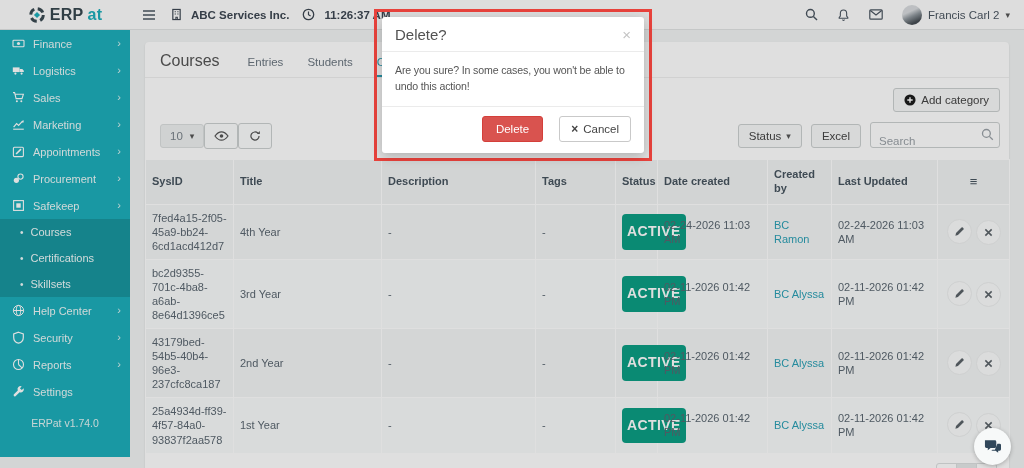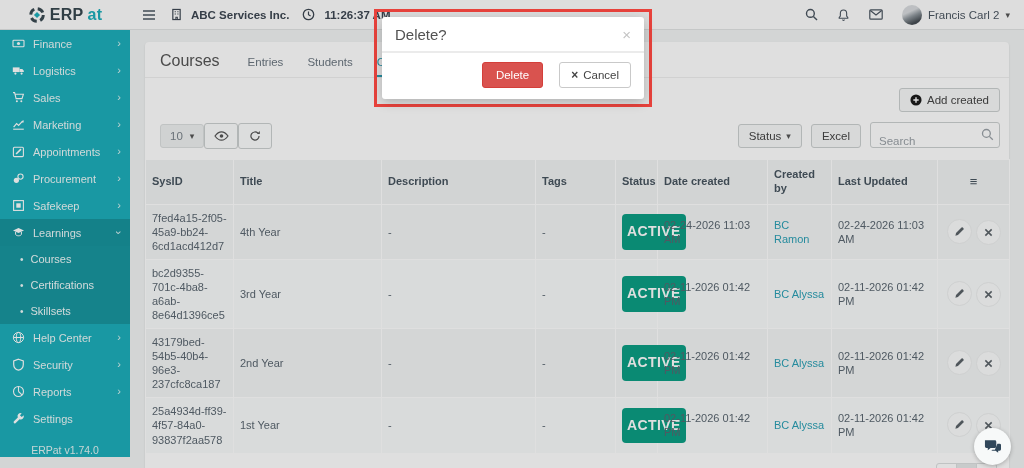--- a/index.html
+++ b/index.html
@@ -240,30 +240,20 @@
     <div class="side-item">
       <span class="sicon">
           <svg width="13" height="13" viewBox="0 0 13 13">
             <rect x="1.6" y="1.6" width="9.8" height="9.8" fill="none" stroke="#fff" stroke-width="1.1"></rect>
             <rect x="4.3" y="4.3" width="4.4" height="4.4" fill="#fff"></rect>
           </svg>
         </span>
       <span>Safekeep</span>
         <span class="chev">›</span>
     </div>
-    <div class="side-item active">
-      <span class="sicon">
-          <svg width="13" height="13" viewBox="0 0 13 13">
-            <path d="M6.5 2 12 4.5 6.5 7 1 4.5z" fill="#fff"></path>
-            <path d="M3.6 6v2.3c0 .8 1.4 1.5 2.9 1.5s2.9-.7 2.9-1.5V6" fill="none" stroke="#fff" stroke-width="1"></path>
-          </svg>
-        </span>
-      <span>Learnings</span>
-        <span class="chev down">›</span>
-    </div>
     <div class="submenu">
       <div class="sub-item">
           <span class="bullet">•</span>
           <span>Courses</span>
         </div>
       <div class="sub-item">
           <span class="bullet">•</span>
           <span>Certifications</span>
         </div>
       <div class="sub-item">
@@ -323,21 +313,21 @@
       </div>
 
       <div class="row-add">
         <button class="btn">
           <span>
               <svg width="12" height="12" viewBox="0 0 13 13">
                 <circle cx="6.5" cy="6.5" r="6" fill="#1b1b1b"></circle>
                 <path d="M6.5 3.6v5.8M3.6 6.5h5.8" stroke="#fff" stroke-width="1.5"></path>
               </svg>
             </span>
-          <span>Add created</span>
+          <span>Add category</span>
         </button>
       </div>
 
       <div class="row-tools">
         <div class="tools-left">
           <span class="select-box">
             <span>10</span>
               <span class="caret">▾</span>
           </span>
           <span class="icon-btn">
@@ -529,20 +519,21 @@
   </main>
 
   <div class="overlay"></div>
 
   <div class="annotation">
     <div class="modal">
       <div class="modal-head">
         <span class="modal-title">Delete?</span>
         <span class="modal-close">×</span>
       </div>
+      <div class="modal-body">Are you sure? In some cases, you won't be able to undo this action!</div>
       <div class="modal-foot">
         <button class="btn-danger">Delete</button>
         <button class="btn-cancel">
           <span class="xmark">×</span>
             <span>Cancel</span>
         </button>
       </div>
     </div>
   </div>
 

